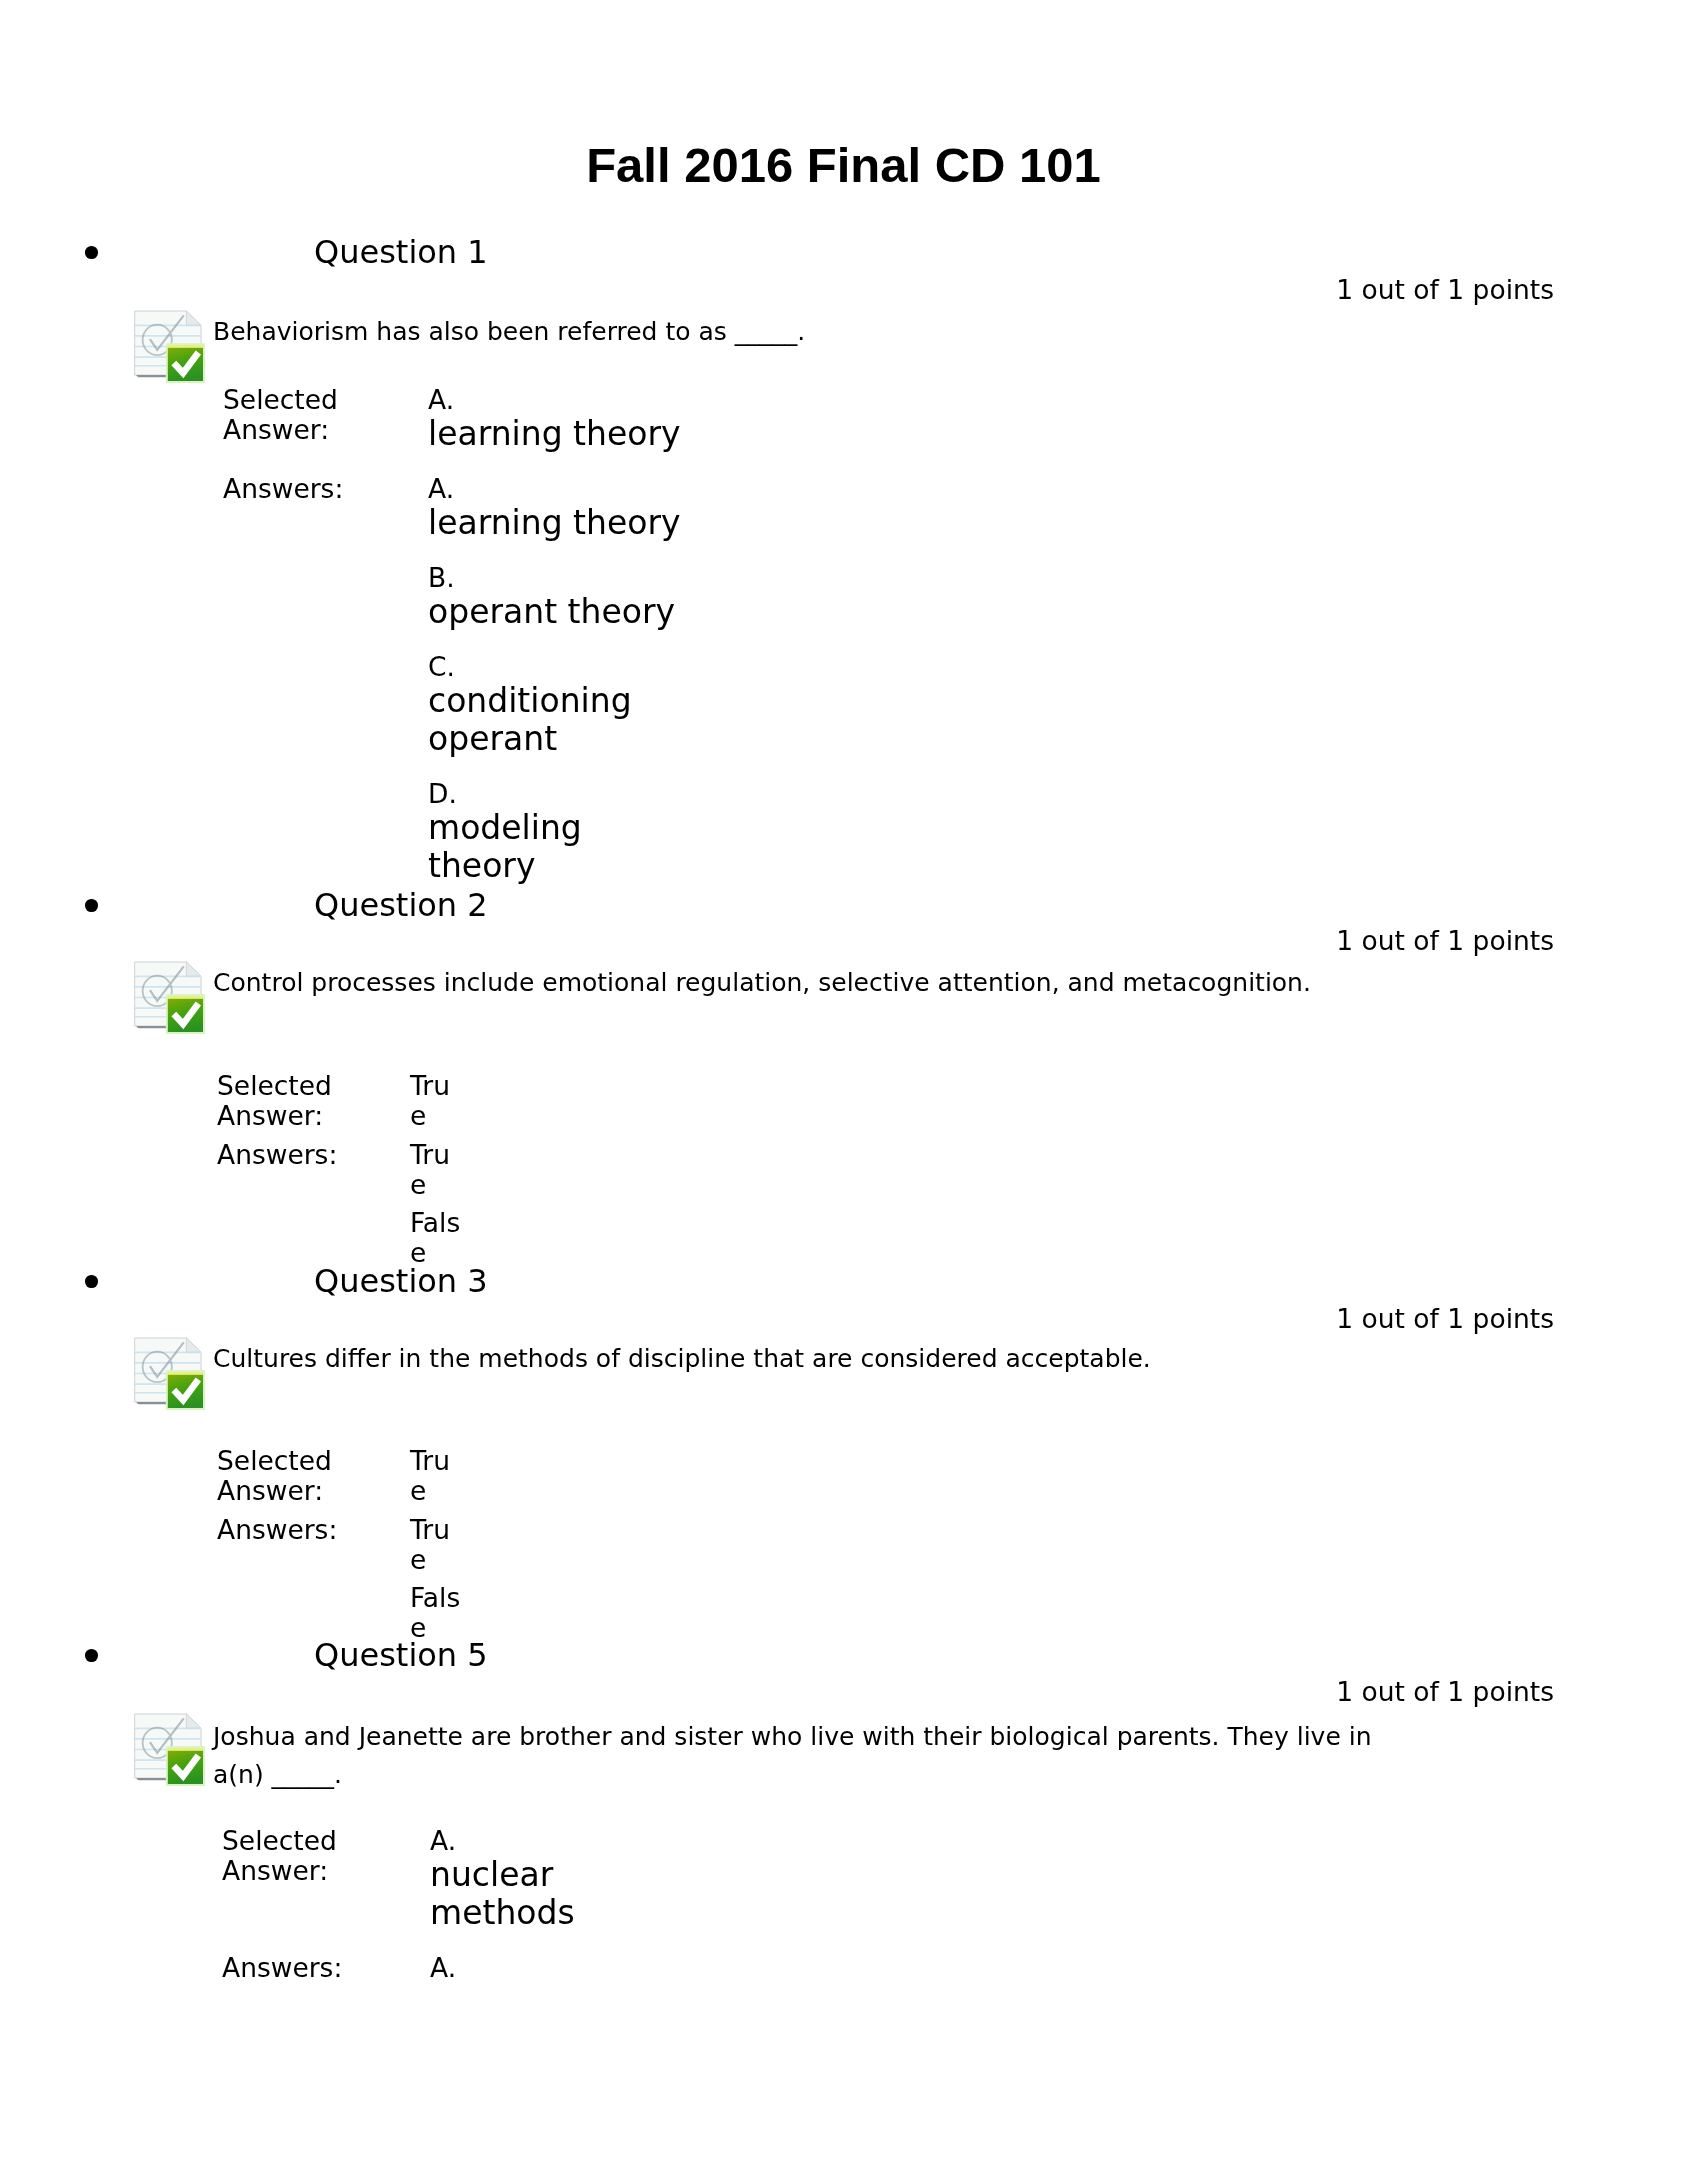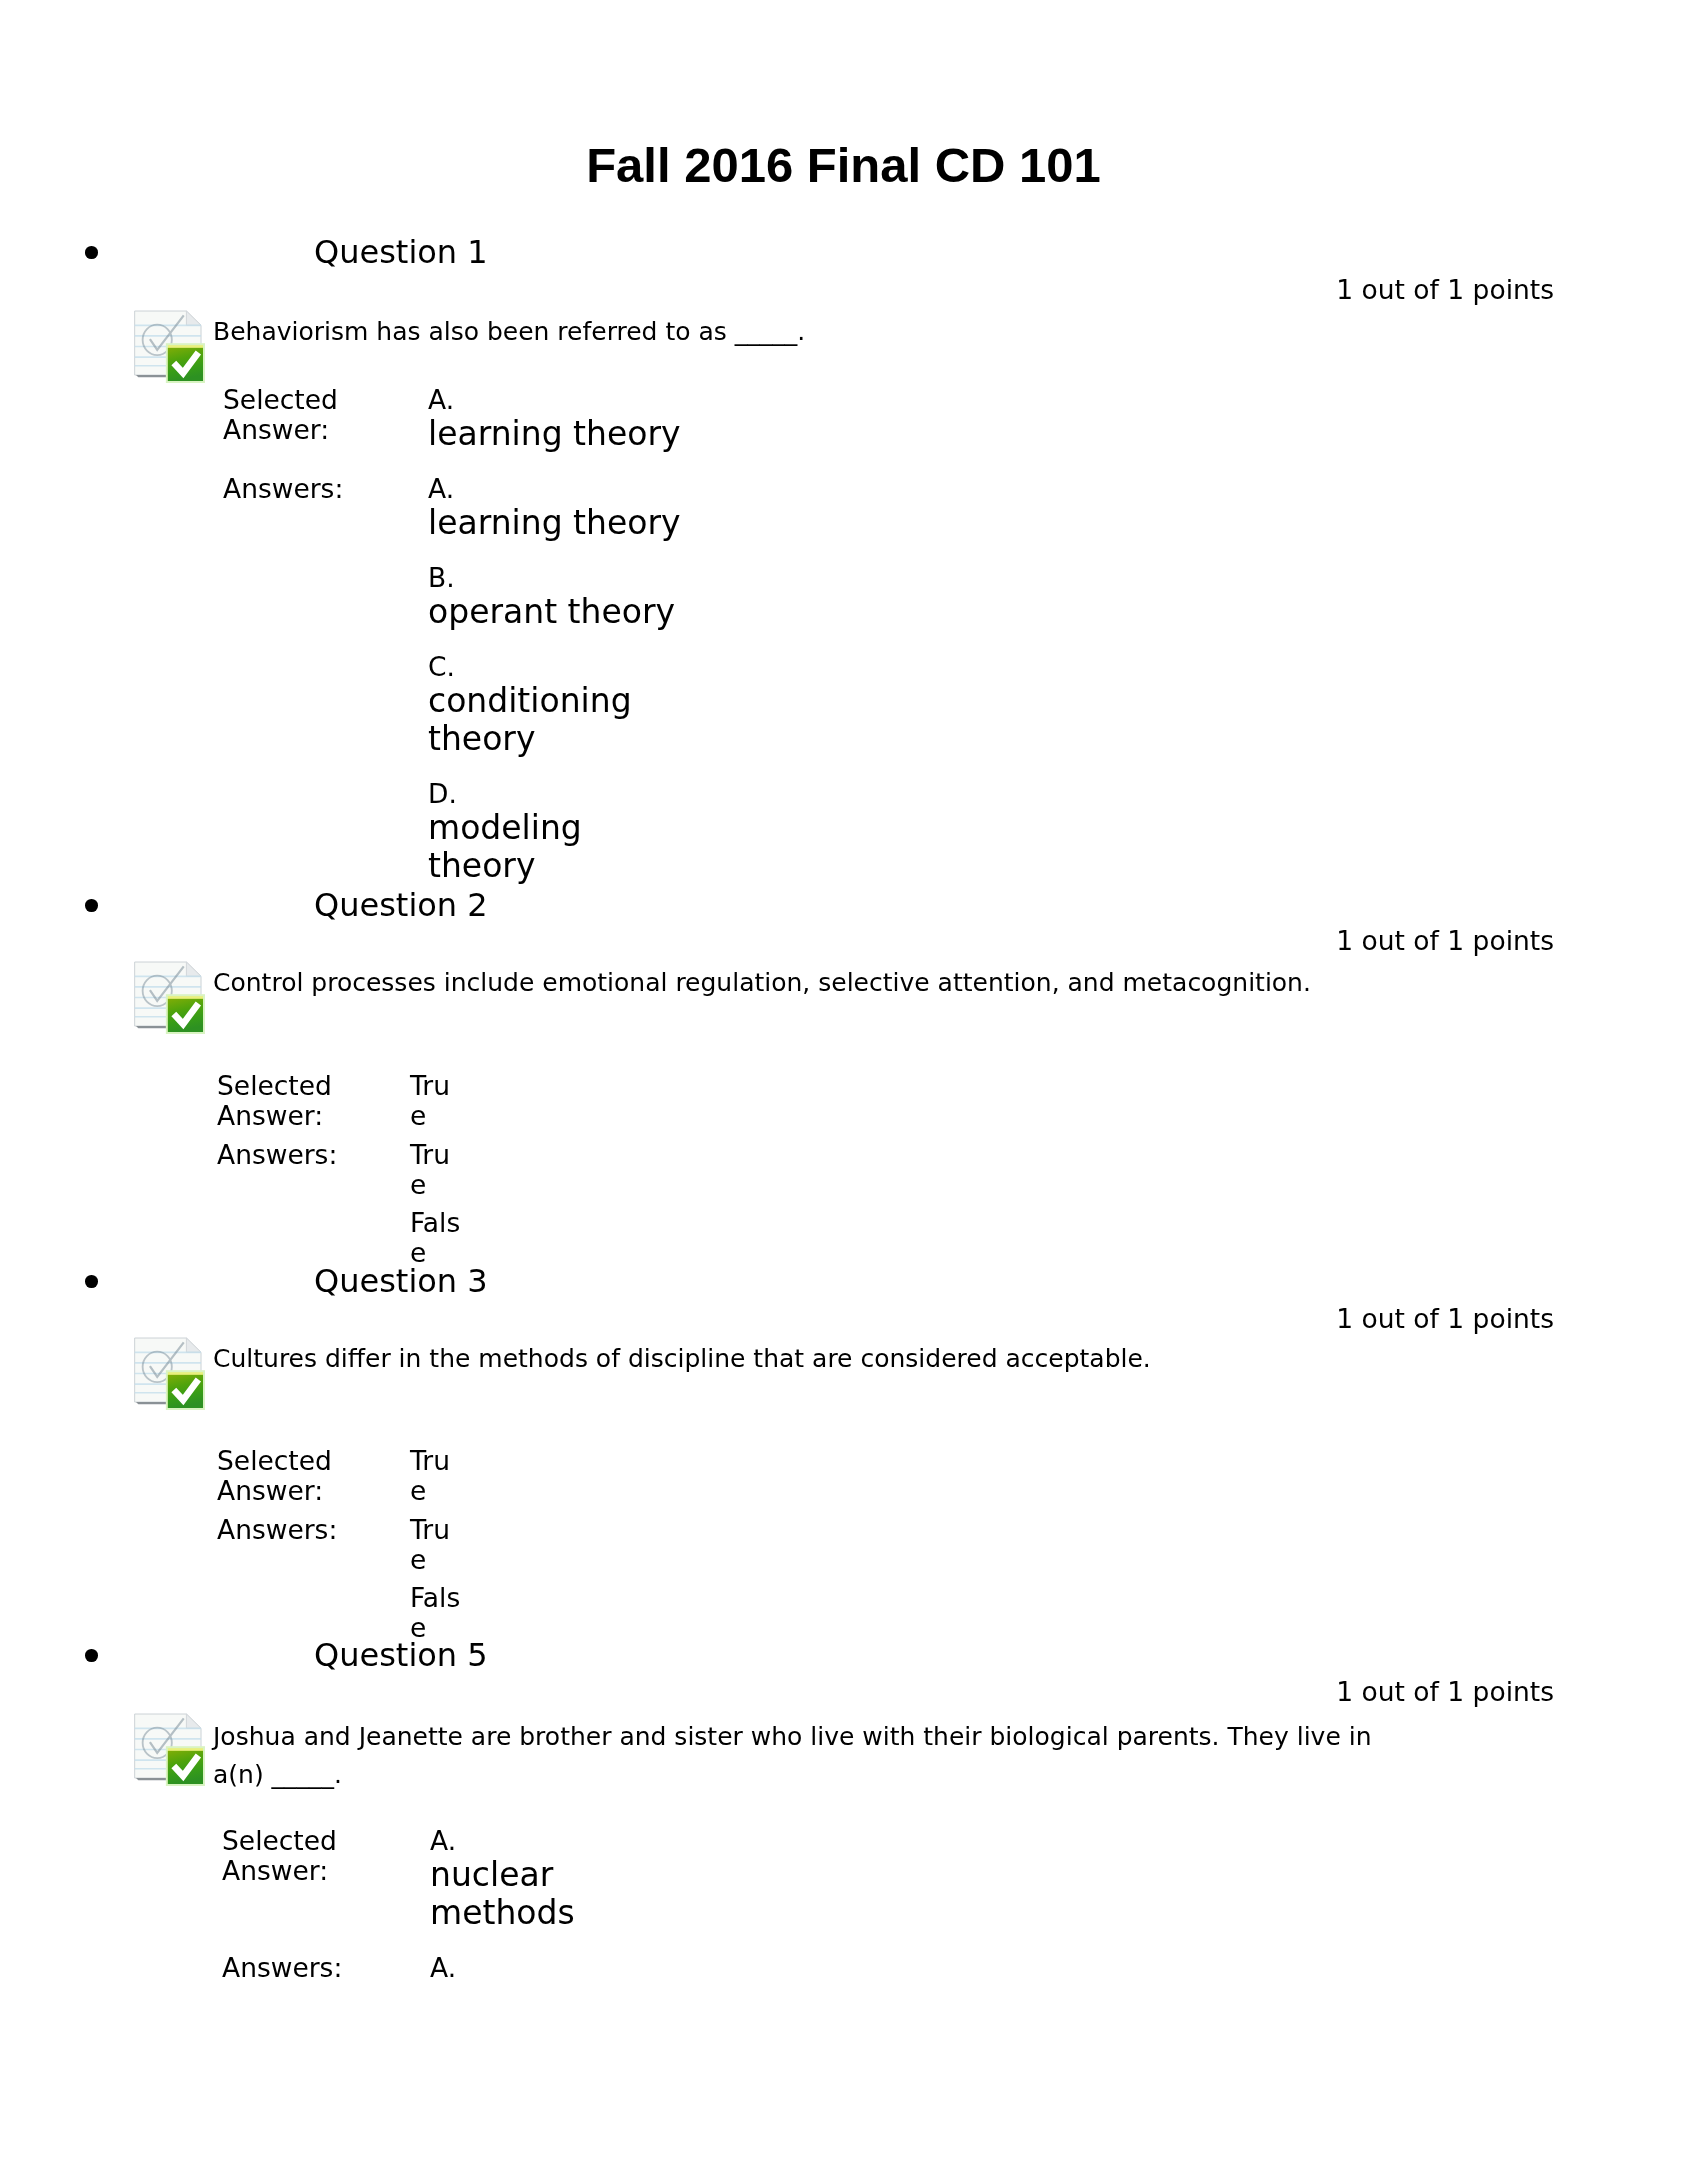--- a/index.html
+++ b/index.html
@@ -98,21 +98,21 @@
           <div class="ans-row">
             <div class="ans-label" style="width:205px">Answers:</div>
             <div class="ans-col" style="width:265px">
               <div class="ans-letter">A.</div>
               <div class="ans-body">learning theory</div>
               <div class="ans-pargap" style="height:21px"></div>
               <div class="ans-letter">B.</div>
               <div class="ans-body">operant theory</div>
               <div class="ans-pargap" style="height:21px"></div>
               <div class="ans-letter">C.</div>
-              <div class="ans-body">conditioning theory</div>
+              <div class="ans-body">conditioning operant</div>
               <div class="ans-pargap" style="height:21px"></div>
               <div class="ans-letter">D.</div>
               <div class="ans-body">modeling theory</div>
             </div>
           </div>
         </div>
       </div>
       <div class="q-block">
         <div class="q-bullet" style="top:899px"></div>
         <div class="q-head" style="top:887px">Question 2</div>

